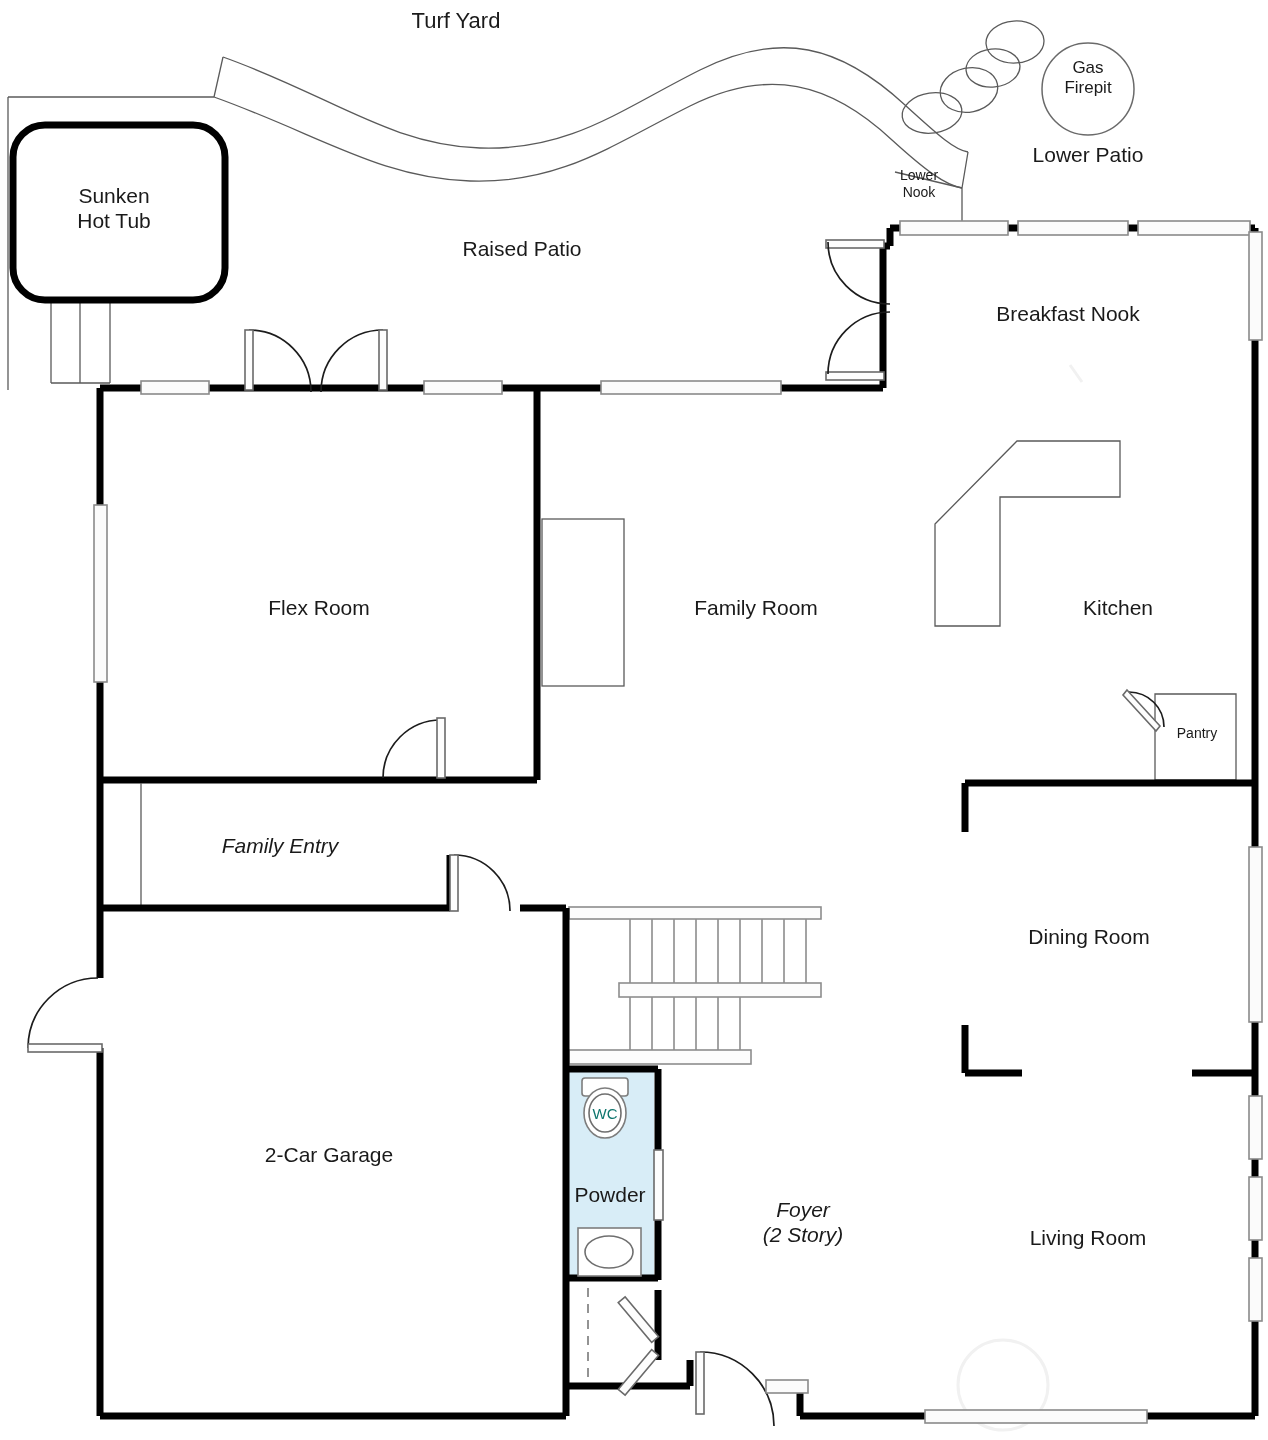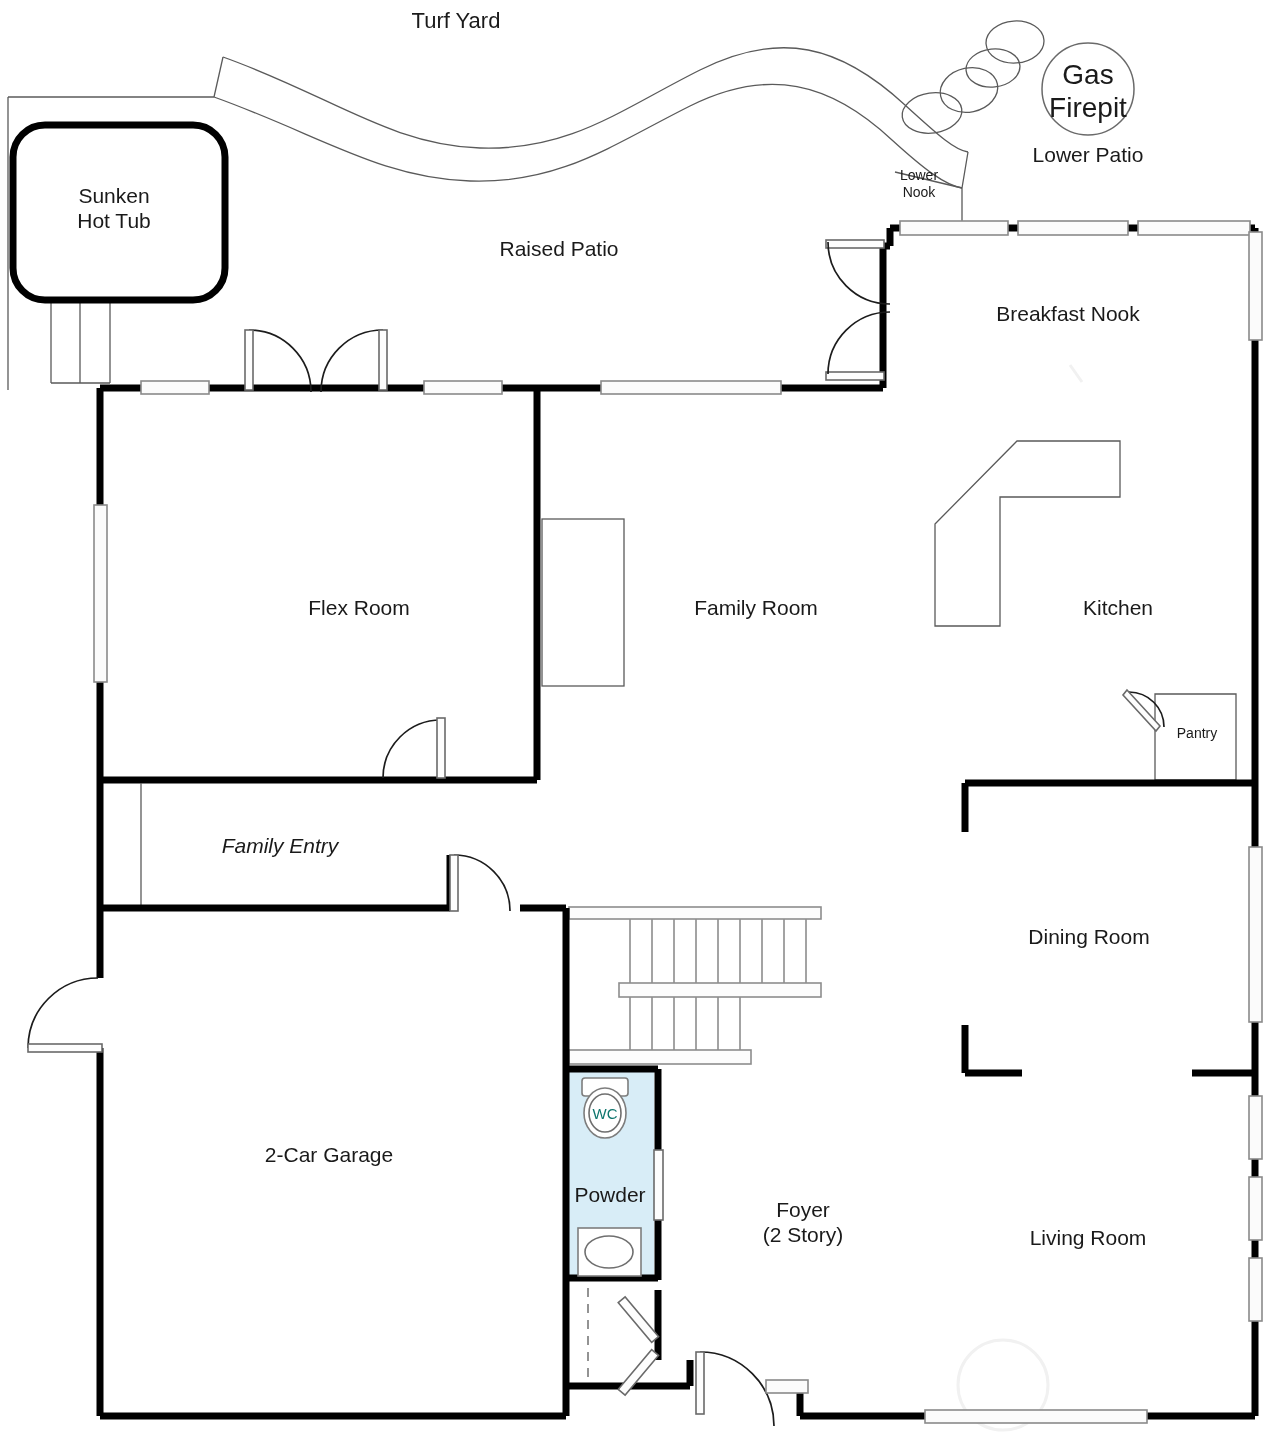--- a/index.html
+++ b/index.html
@@ -22,21 +22,21 @@
   .powderfill{fill:#d8edf7;stroke:none;}
   .stair{fill:#fcfcfc;stroke:#8d8d8d;stroke-width:1.6;}
   .stairline{stroke:#8d8d8d;stroke-width:1.6;fill:none;}
   .ghost{fill:none;stroke:#f1f1f1;stroke-width:3;}
   .lbl{position:absolute;white-space:pre;line-height:1.18;
        font-family:"Liberation Sans","DejaVu Sans",sans-serif;
        color:#1a1a1a;}
   .lbl.c{transform:translateX(-50%);text-align:center;}
   .s22{font-size:22px;}
   .s21{font-size:21px;}
-  .s20{font-size:28px;}
+  .s20{font-size:17px;}
   .s14{font-size:14px;}
   .wc{position:absolute;font-size:15px;color:#0f766e;transform:translate(-50%,-50%);}
 </style>
 </head>
 <body>
 
 <div id="plan">
 
   <svg class="layer" viewBox="0 0 1268 1440">
 
@@ -194,37 +194,37 @@
 
     <rect class="fixture" x="582" y="1078" width="46" height="18" rx="3"></rect>
     <ellipse class="fixture" cx="605" cy="1113" rx="21" ry="25"></ellipse>
     <ellipse class="fixture-d" cx="605" cy="1113" rx="16" ry="19"></ellipse>
 
     <rect class="fixture" x="578" y="1228" width="63" height="48"></rect>
     <ellipse class="fixture-d" cx="609" cy="1252" rx="24" ry="16"></ellipse>
   </svg>
 
   <div class="lbl c s22" style="left:456px;top:8px;">Turf Yard</div>
-  <div class="lbl c s21" style="left:559px;top:237px;">Raised Patio</div>
+  <div class="lbl c s21" style="left:522px;top:237px;">Raised Patio</div>
   <div class="lbl c s21" style="left:1088px;top:143px;">Lower Patio</div>
   <div class="lbl c s20" style="left:1088px;top:58px;">Gas
 Firepit</div>
   <div class="lbl c s14" style="left:919px;top:167px;">Lower
 Nook</div>
   <div class="lbl c s21" style="left:114px;top:184px;">Sunken
 Hot Tub</div>
 
-  <div class="lbl c s21" style="left:319px;top:596px;margin-left:40px;">Flex Room</div>
+  <div class="lbl c s21" style="left:319px;top:596px;">Flex Room</div>
   <div class="lbl c s21" style="left:756px;top:596px;">Family Room</div>
   <div class="lbl c s21" style="left:1118px;top:596px;">Kitchen</div>
   <div class="lbl c s21" style="left:1068px;top:302px;">Breakfast Nook</div>
   <div class="lbl c s14" style="left:1197px;top:725px;">Pantry</div>
   <div class="lbl c s21" style="left:1089px;top:925px;">Dining Room</div>
   <div class="lbl c s21" style="left:1088px;top:1226px;">Living Room</div>
-  <div class="lbl c s21" style="left:803px;top:1198px;">Foyer
+  <div class="lbl c s21" style="left:803px;top:1198px;font-style:italic;">Foyer
 (2 Story)</div>
   <div class="lbl c s21" style="left:610px;top:1183px;">Powder</div>
   <div class="lbl c s21" style="left:280px;top:834px;font-style:italic;">Family Entry</div>
   <div class="lbl c s21" style="left:329px;top:1143px;">2-Car Garage</div>
 
   <div class="wc" style="left:605px;top:1113px;">WC</div>
 
   <svg class="layer" viewBox="0 0 1268 1440">
     <rect class="tubrect" x="13" y="125" width="212" height="175" rx="32" ry="32"></rect>
   </svg>

